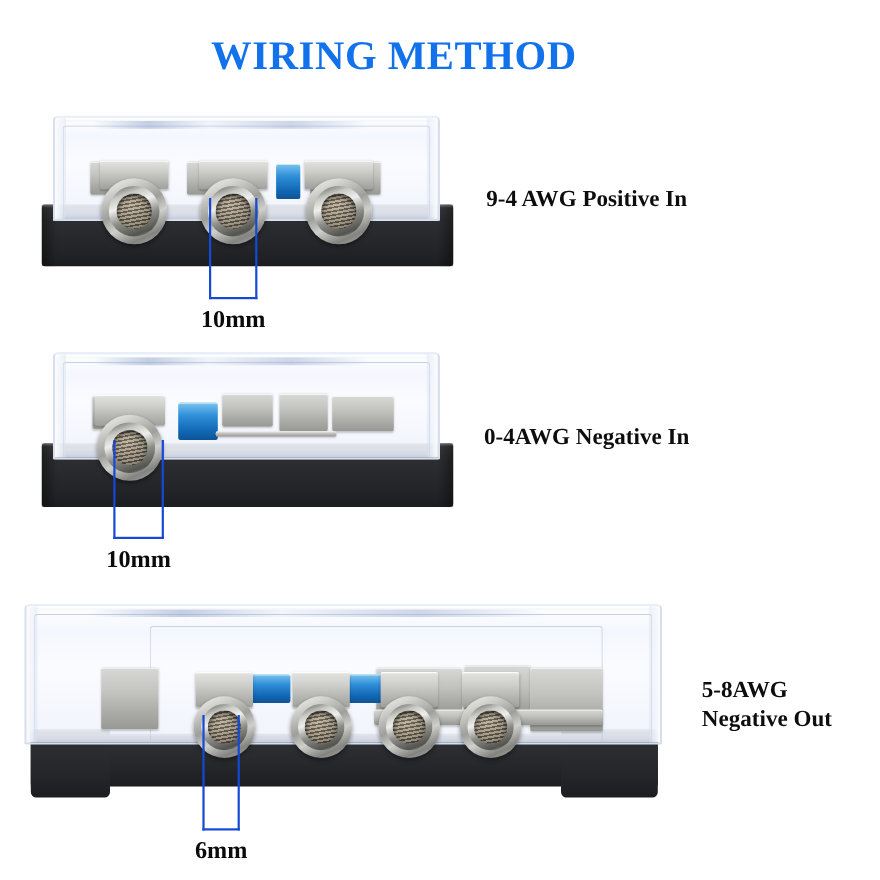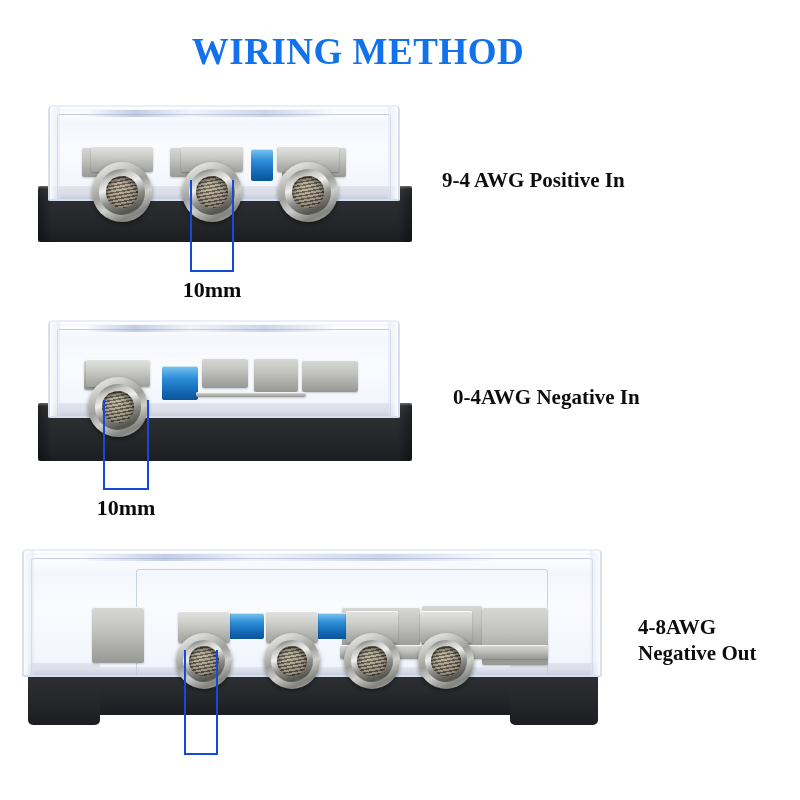--- a/index.html
+++ b/index.html
@@ -257,21 +257,21 @@
     </div>
   </div>
 
   <div class="dim" style="left:103px; top:400px; width:46px; height:90px;">
     <div class="leg l"></div>
     <div class="leg r"></div>
     <div class="bar"></div>
   </div>
   <div class="dim-label" style="left:74px; top:495px; width:104px;">10mm</div>
 
-  <div class="caption" style="left:453px; top:385px;">0-4AWG Negative In</div>
+  <div class="caption" style="left:440px; top:385px;">0-4AWG Negative In</div>
 
   <div class="figure" style="left:14px; top:545px; width:590px; height:195px;">
 
     <div class="base" style="left:14px; top:122px; width:570px; height:48px;">
       <div class="base-left-bevel"></div>
       <div class="base-right-bevel"></div>
     </div>
     <div class="base" style="left:14px; top:118px; width:72px; height:62px; border-radius:3px 3px 5px 5px;"></div>
     <div class="base" style="left:496px; top:118px; width:88px; height:62px; border-radius:3px 3px 5px 5px;"></div>
 
@@ -325,17 +325,18 @@
       <div class="ring-mid"></div>
       <div class="bore"></div>
     </div>
   </div>
 
   <div class="dim" style="left:184px; top:650px; width:34px; height:105px;">
     <div class="leg l"></div>
     <div class="leg r"></div>
     <div class="bar"></div>
   </div>
-
-  <div class="caption" style="left:638px; top:615px; text-align:left;">4-8AWG
+  <div class="dim-label" style="left:150px; top:760px; width:102px;">6mm</div>
+
+  <div class="caption" style="left:638px; top:615px; text-align:left;">5-8AWG
 Negative Out</div>
 
 </div>
 
 </body></html>

